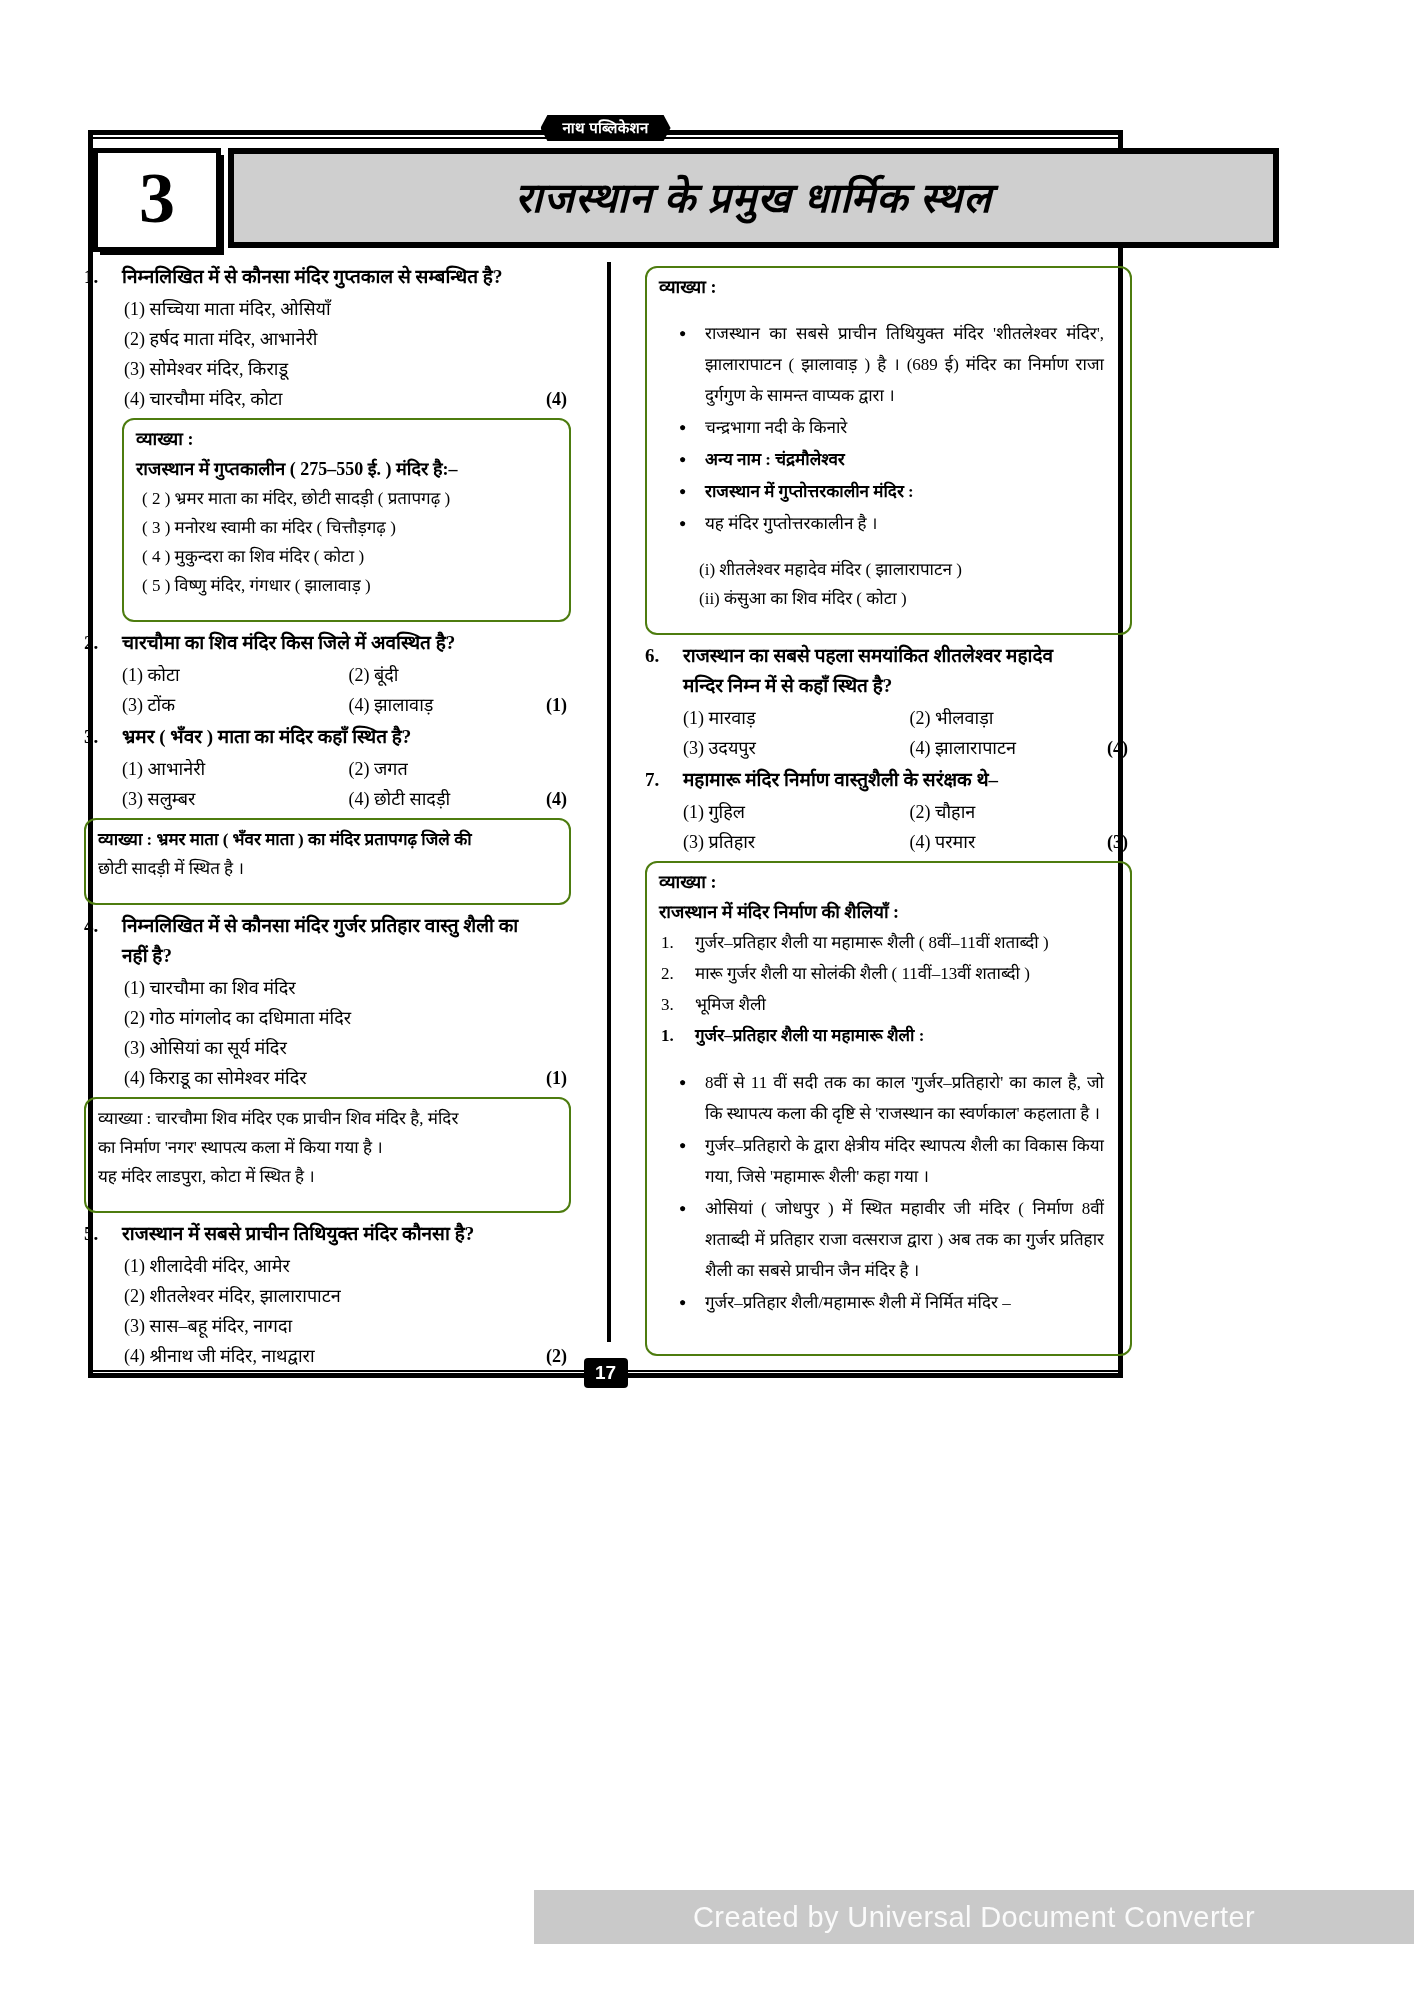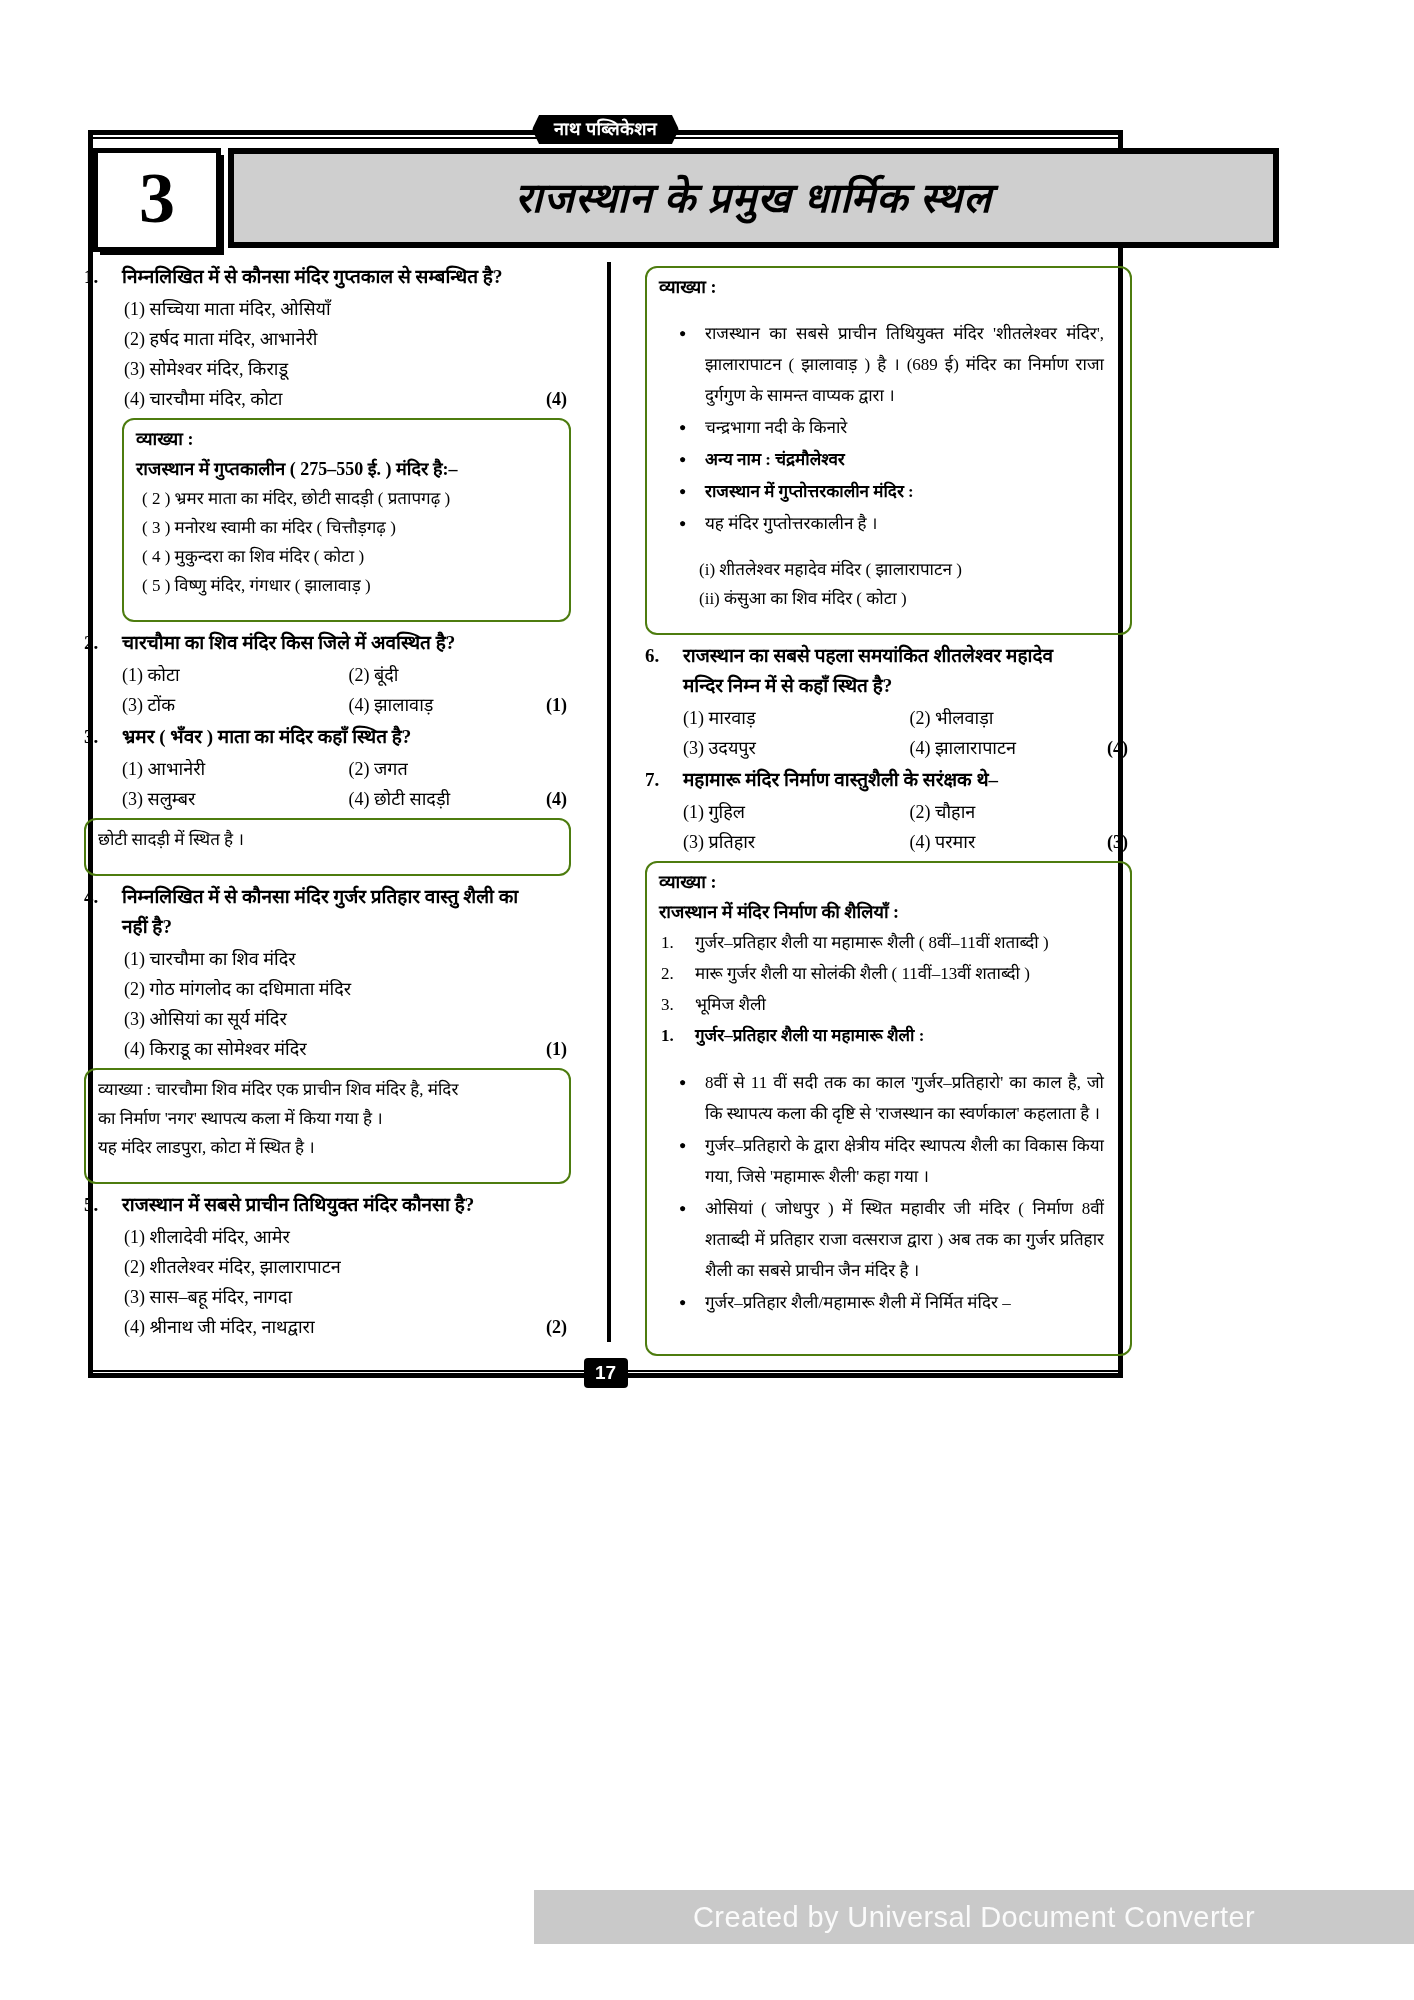--- a/index.html
+++ b/index.html
@@ -49,21 +49,21 @@
   }
   .pub-badge {
     position: absolute;
     left: 50%;
     top: -13px;
     transform: translateX(-50%);
     background: #000;
     color: #fff;
     font-family: "Liberation Sans", sans-serif;
     font-weight: bold;
-    font-size: 18px;
+    font-size: 15px;
     line-height: 1;
     padding: 5px 22px 6px 22px;
     white-space: nowrap;
     clip-path: polygon(0% 50%, 7px 0%, calc(100% - 7px) 0%, 100% 50%, calc(100% - 7px) 100%, 7px 100%);
     letter-spacing: .3px;
   }
 
   
   .chapter-num-wrap {
     position: absolute;
@@ -411,20 +411,21 @@
       <div class="opts opts-2col">
         <div class="opt">(1)  आभानेरी</div>
         <div class="opt">(2) जगत</div>
         <div class="opt">(3)  सलुम्बर</div>
         <div class="opt">
           <span>(4) छोटी सादड़ी</span>
           <span class="ans">(4)</span>
         </div>
       </div>
       <div class="vbox no-indent">
+        <div class="vline bold">व्याख्या : भ्रमर माता ( भँवर माता ) का मंदिर प्रतापगढ़ जिले की</div>
         <div class="vline">छोटी सादड़ी में स्थित है ।</div>
       </div>
 
       <div class="q">
         <div class="q-num">4.</div>
         <div class="q-text">
           <div>निम्नलिखित में से कौनसा मंदिर गुर्जर प्रतिहार वास्तु शैली का</div>
           <div>नहीं है?</div>
         </div>
       </div>

